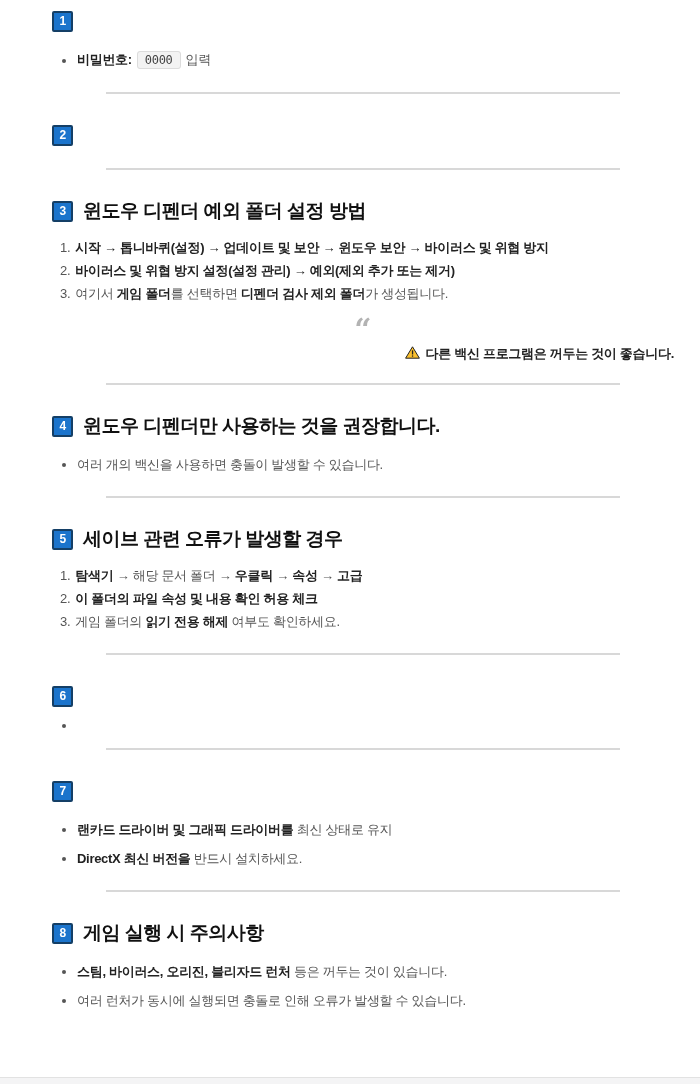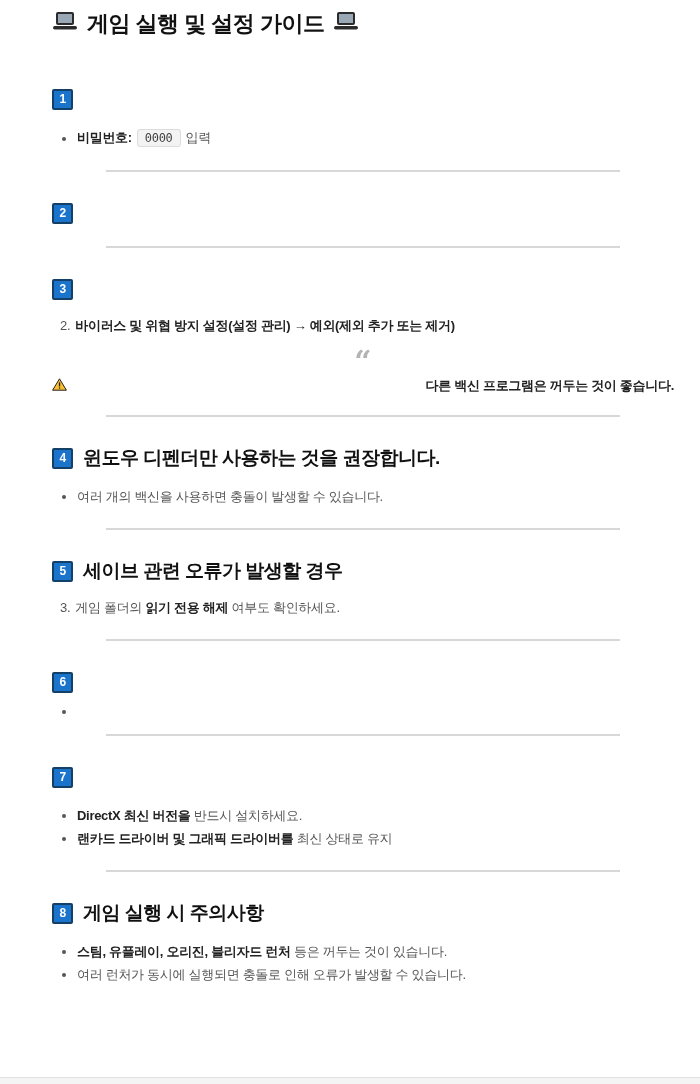--- a/index.html
+++ b/index.html
@@ -36,21 +36,21 @@
     border: 2px solid #143f66;
     border-radius: 2px;
     display: inline-flex; align-items: center; justify-content: center;
     color: #fff; font-size: 12px; font-weight: 700;
   }
 
   
   .blist { list-style: none; margin: 14px 0 0 0; padding: 0 0 0 10px; }
   .blist li {
     font-size: 13px; line-height: 23px; color: #555;
-    display: flex; align-items: baseline; letter-spacing: -0.3px;
+    display: flex; align-items: baseline; letter-spacing: -0.3px; margin-top: 6px;
   }
   .dot {
     width: 4px; height: 4px; border-radius: 50%;
     background: #555; flex: 0 0 4px;
     margin-right: 11px; align-self: center; margin-top: 1px;
   }
   .olist { margin: 12px 0 0 0; padding: 0 0 0 8px; }
   .olist .step {
     font-size: 13px; line-height: 23px; color: #555; letter-spacing: -0.3px;
   }
@@ -67,53 +67,40 @@
 
   
   .quoteblock { margin-top: 12px; text-align: center; }
   .quote-mark {
     font-family: "DejaVu Serif", "Liberation Serif", serif;
     font-size: 30px; line-height: 26px; color: #b3b3b3; font-weight: 700;
     display: block;
   }
   .warn-line {
     margin-top: 2px; font-size: 13px; font-weight: 700; color: #222;
-    display: flex; align-items: center; justify-content: space-between; gap: 6px;
+    display: flex; align-items: center; justify-content: flex-end; gap: 6px;
     letter-spacing: -0.3px;
   }
 
   hr.divider {
     border: 0; border-top: 2px solid #d8d8d8;
     width: 514px; margin: 20px auto 28px auto;
   }
   .sec:last-of-type hr { display: none; }
 
   .footer-strip {
     position: absolute; left: 0; right: 0; bottom: 0; height: 7px;
     background: #f4f4f5; border-top: 1px solid #e2e2e2;
   }
 </style>
 </head>
 <body>
 
 <div class="content">
 
-  <h1 class="page-title">
-      <span class="laptop-svg"><svg width="26" height="20" viewBox="0 0 26 20">
-          <rect x="4" y="1" width="18" height="13" rx="2" fill="#2b2b2b"></rect>
-          <rect x="6" y="3" width="14" height="9" fill="#9aa7b5"></rect>
-          <rect x="1" y="15" width="24" height="3.5" rx="1.7" fill="#2b2b2b"></rect>
-        </svg></span>
-      <span>게임 실행 및 설정 가이드</span>
-      <span class="laptop-svg"><svg width="26" height="20" viewBox="0 0 26 20">
-          <rect x="4" y="1" width="18" height="13" rx="2" fill="#2b2b2b"></rect>
-          <rect x="6" y="3" width="14" height="9" fill="#9aa7b5"></rect>
-          <rect x="1" y="15" width="24" height="3.5" rx="1.7" fill="#2b2b2b"></rect>
-        </svg></span>
-    </h1>
 
   <section class="sec">
     <h2 class="sec-head">
         <span class="badge">1</span>
       </h2>
     <ul class="blist">
       <li>
           <span class="dot"></span>
           <span><span class="b">비밀번호:</span><code class="chip">0000</code><span class="n">입력</span></span>
         </li>
@@ -124,23 +111,26 @@
   <section class="sec">
     <h2 class="sec-head">
         <span class="badge">2</span>
       </h2>
     <hr class="divider">
   </section>
 
   <section class="sec">
     <h2 class="sec-head">
         <span class="badge">3</span>
+        <span>윈도우 디펜더 예외 폴더 설정 방법</span>
       </h2>
     <div class="olist">
+      <div class="step"><span class="step-num">1.</span><span class="b">시작 → 톱니바퀴(설정) → 업데이트 및 보안 → 윈도우 보안 → 바이러스 및 위협 방지</span></div>
       <div class="step"><span class="step-num">2.</span><span class="b">바이러스 및 위협 방지 설정(설정 관리) → 예외(제외 추가 또는 제거)</span></div>
+      <div class="step"><span class="step-num">3.</span><span class="n">여기서 </span><span class="b">게임 폴더</span><span class="n">를 선택하면 </span><span class="b">디펜더 검사 제외 폴더</span><span class="n">가 생성됩니다.</span></div>
     </div>
     <div class="quoteblock">
       <span class="quote-mark">“</span>
       <div class="warn-line">
           <span><svg width="15" height="13" viewBox="0 0 15 13">
               <polygon points="7.5,0.8 14.4,12.2 0.6,12.2" fill="#fbc02d" stroke="#222" stroke-width="1"></polygon>
               <rect x="6.9" y="4.3" width="1.3" height="4.2" fill="#222"></rect>
               <rect x="6.9" y="9.4" width="1.3" height="1.3" fill="#222"></rect>
             </svg></span>
           <span>다른 백신 프로그램은 꺼두는 것이 좋습니다.</span>
@@ -162,20 +152,22 @@
     </ul>
     <hr class="divider">
   </section>
 
   <section class="sec">
     <h2 class="sec-head">
         <span class="badge">5</span>
         <span>세이브 관련 오류가 발생할 경우</span>
       </h2>
     <div class="olist">
+      <div class="step"><span class="step-num">1.</span><span class="b">탐색기</span><span class="n"> → 해당 문서 폴더 → </span><span class="b">우클릭</span><span class="n"> → </span><span class="b">속성</span><span class="n"> → </span><span class="b">고급</span></div>
+      <div class="step"><span class="step-num">2.</span><span class="b">이 폴더의 파일 속성 및 내용 확인 허용 체크</span></div>
       <div class="step"><span class="step-num">3.</span><span class="n">게임 폴더의 </span><span class="b">읽기 전용 해제</span><span class="n"> 여부도 확인하세요.</span></div>
     </div>
     <hr class="divider">
   </section>
 
   <section class="sec">
     <h2 class="sec-head">
         <span class="badge">6</span>
       </h2>
     <ul class="blist">
@@ -186,39 +178,39 @@
     <hr class="divider">
   </section>
 
   <section class="sec">
     <h2 class="sec-head">
         <span class="badge">7</span>
       </h2>
     <ul class="blist">
       <li>
           <span class="dot"></span>
+          <span><span class="b">랜카드 드라이버 및 그래픽 드라이버를</span><span class="n"> 최신 상태로 유지</span></span>
+        </li>
+      <li>
+          <span class="dot"></span>
           <span><span class="b">DirectX 최신 버전을</span><span class="n"> 반드시 설치하세요.</span></span>
-        </li>
-      <li>
-          <span class="dot"></span>
-          <span><span class="b">랜카드 드라이버 및 그래픽 드라이버를</span><span class="n"> 최신 상태로 유지</span></span>
         </li>
     </ul>
     <hr class="divider">
   </section>
 
   <section class="sec">
     <h2 class="sec-head">
         <span class="badge">8</span>
         <span>게임 실행 시 주의사항</span>
       </h2>
     <ul class="blist">
       <li>
           <span class="dot"></span>
-          <span><span class="b">스팀, 유플레이, 오리진, 블리자드 런처</span><span class="n"> 등은 꺼두는 것이 있습니다.</span></span>
+          <span><span class="b">스팀, 바이러스, 오리진, 블리자드 런처</span><span class="n"> 등은 꺼두는 것이 있습니다.</span></span>
         </li>
       <li>
           <span class="dot"></span>
           <span><span class="n">여러 런처가 동시에 실행되면 충돌로 인해 오류가 발생할 수 있습니다.</span></span>
         </li>
     </ul>
   </section>
 
 </div>
 

